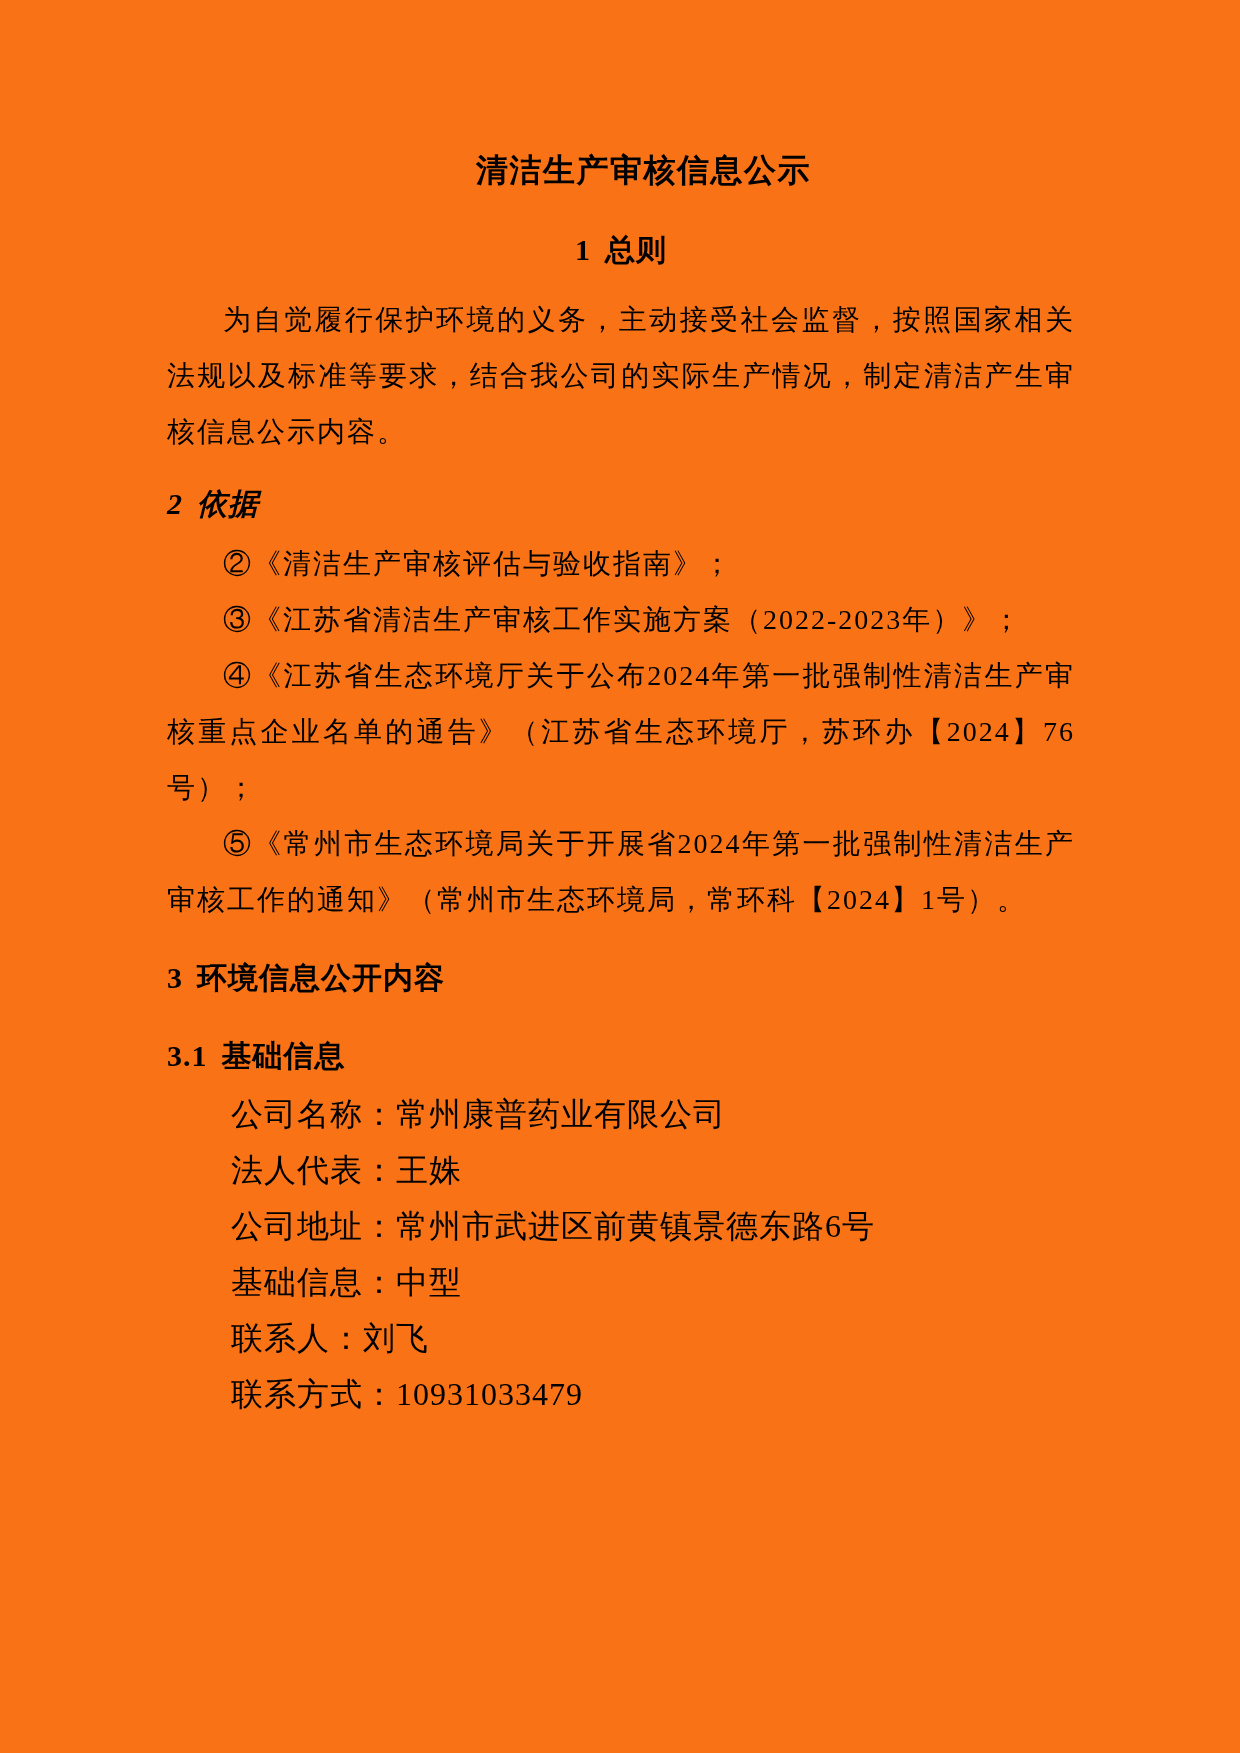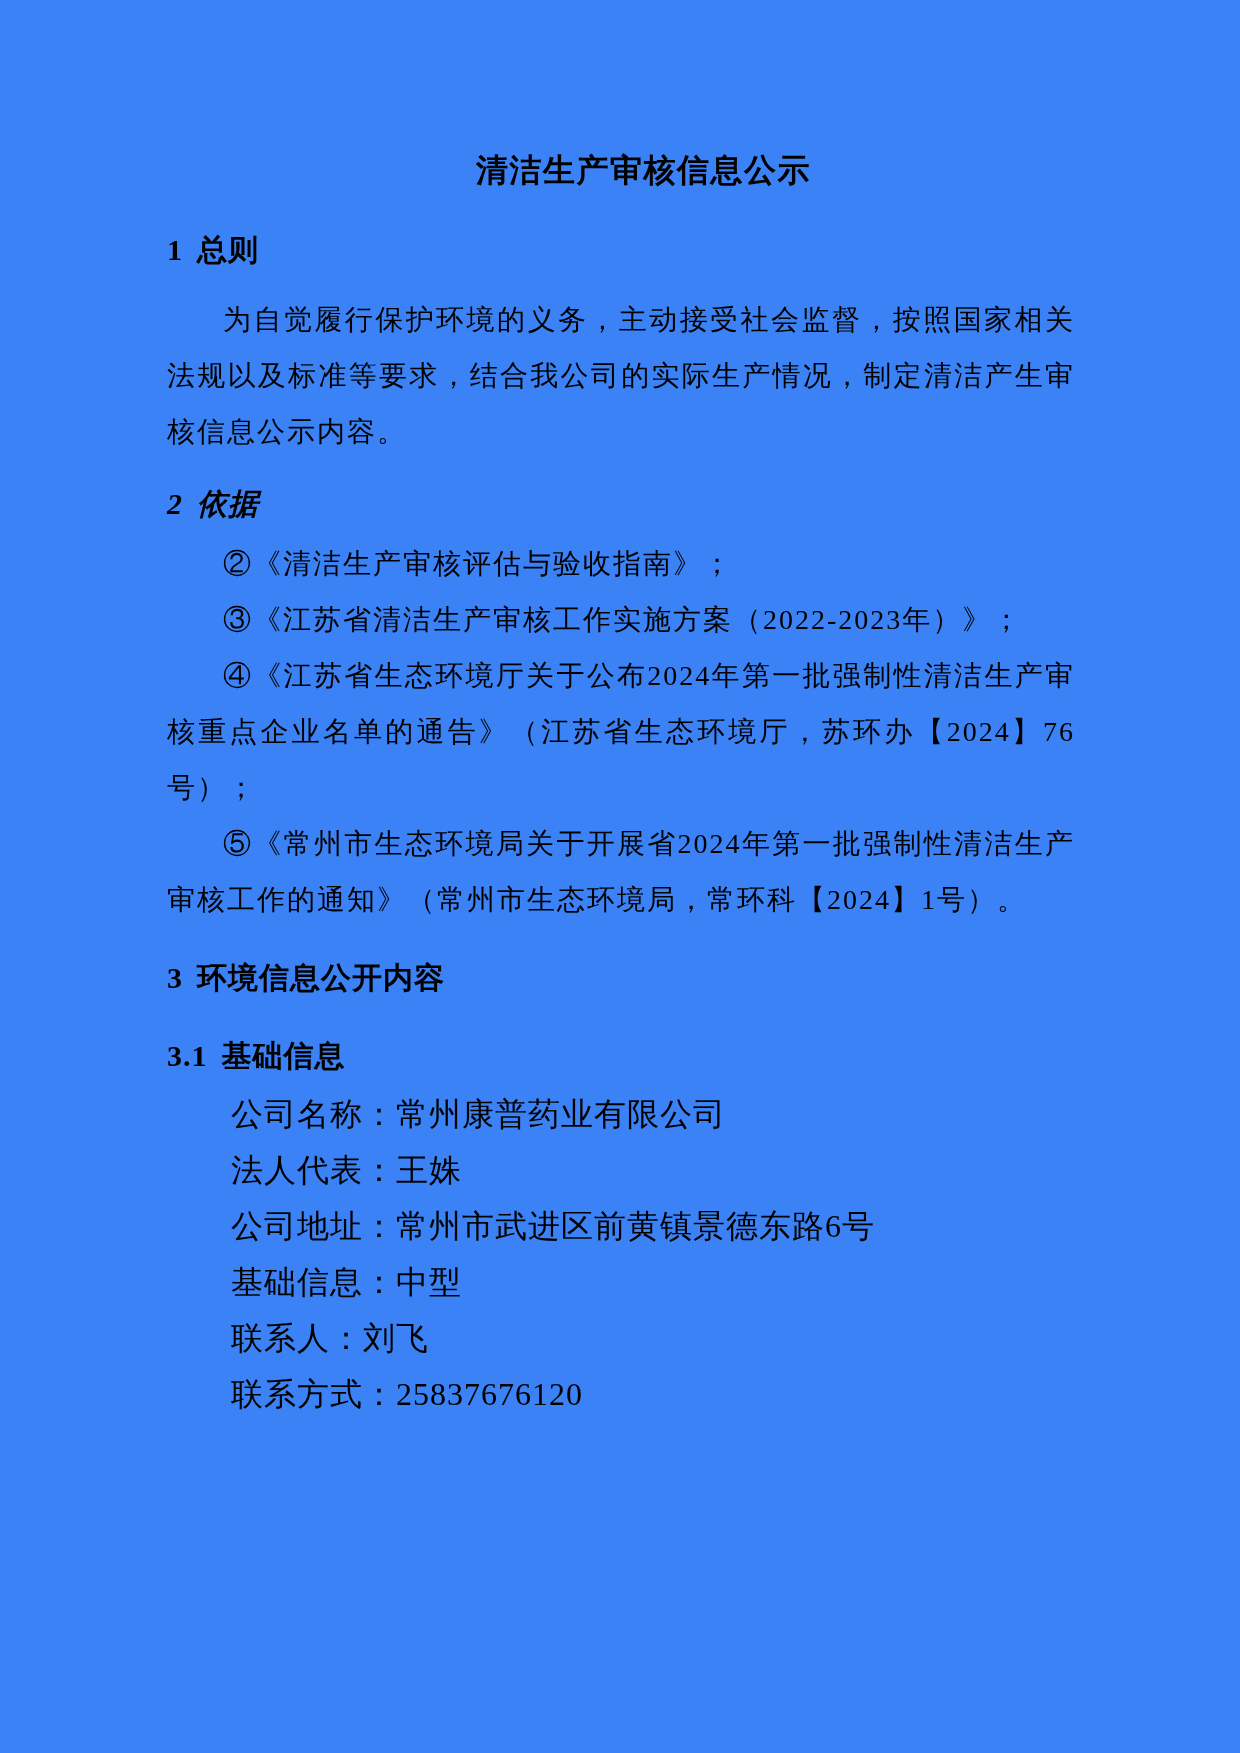--- a/index.html
+++ b/index.html
@@ -12,21 +12,21 @@
     height: 1753px;
     font-family: "Liberation Serif", "DejaVu Serif", serif;
     color: #000000;
   }
   .doc {
     box-sizing: border-box;
     width: 1240px;
     height: 1753px;
     padding: 142px 165px 0 167px;
     overflow: hidden;
-    background: #3b82f6;
+    background: #f97316;
   }
   .title {
     font-size: 32px;
     font-weight: bold;
     line-height: 56px;
     letter-spacing: 1.5px;
     text-align: center;
     padding-left: 45px;
   }
   .heading {
@@ -50,21 +50,21 @@
     letter-spacing: 1px;
     text-indent: 2em;
     margin: 0;
   }
   .mt2  { margin-top: 2px; }
   .mt4  { margin-top: 4px; }
   .mt14 { margin-top: 14px; }
   .mt16 { margin-top: 16px; font-style: italic; }
   .mb4  { margin-bottom: 4px; }
   .mt22 { margin-top: 22px; }
-  .mt24 { margin-top: 24px; }
+  .mt24 { margin-top: 24px; text-align: center; }
 </style>
 </head>
 <body>
 
 <div class="doc">
 
   <div class="title">清洁生产审核信息公示</div>
 
   <div class="heading mt24">
     <span class="hnum">1</span><span class="htext">总则</span>
@@ -86,16 +86,16 @@
   <div class="heading mt22">
     <span class="hnum">3.1</span><span class="htext">基础信息</span>
   </div>
 
   <div class="mt2">
     <p class="info-line">公司名称：常州康普药业有限公司</p>
     <p class="info-line">法人代表：王姝</p>
     <p class="info-line">公司地址：常州市武进区前黄镇景德东路6号</p>
     <p class="info-line">基础信息：中型</p>
     <p class="info-line">联系人：刘飞</p>
-    <p class="info-line">联系方式：25837676120</p>
+    <p class="info-line">联系方式：10931033479</p>
   </div>
 
 </div>
 
 </body></html>

